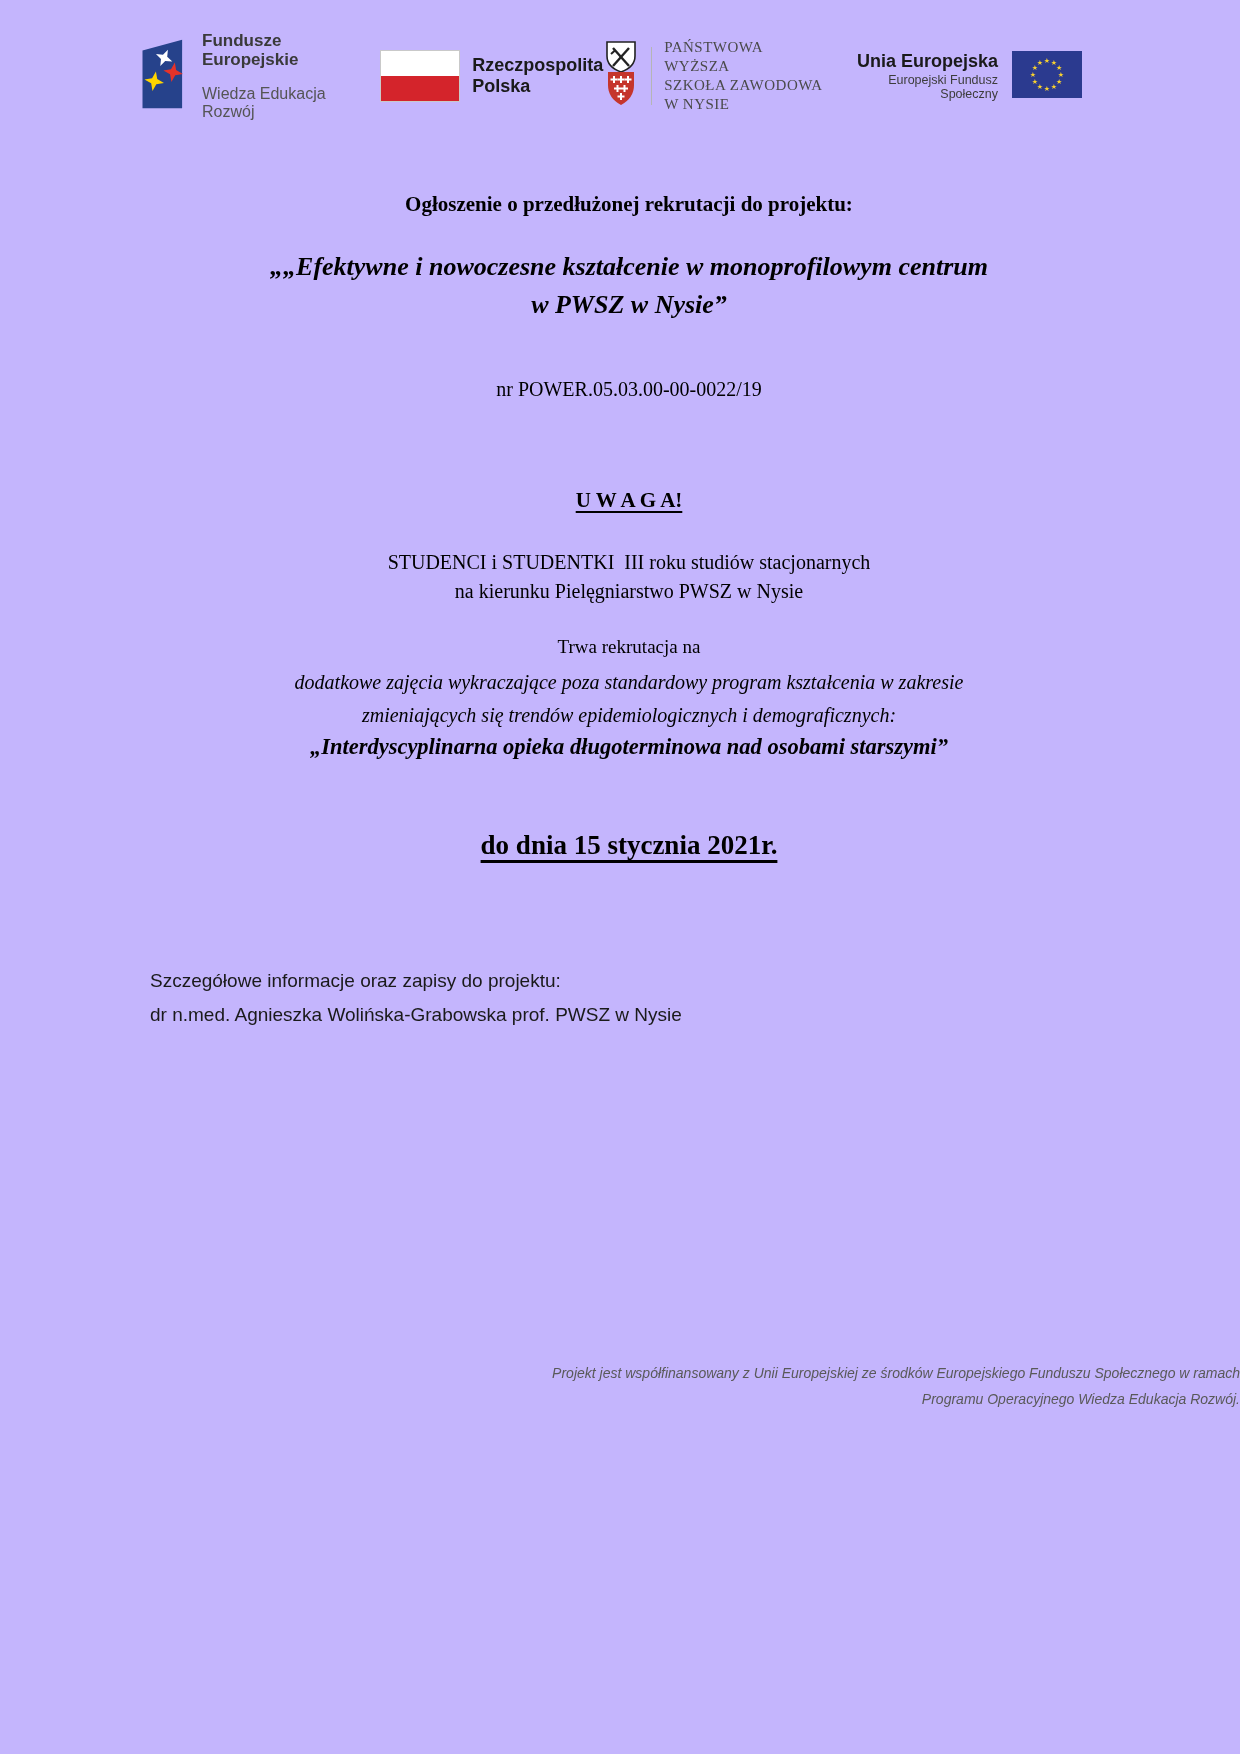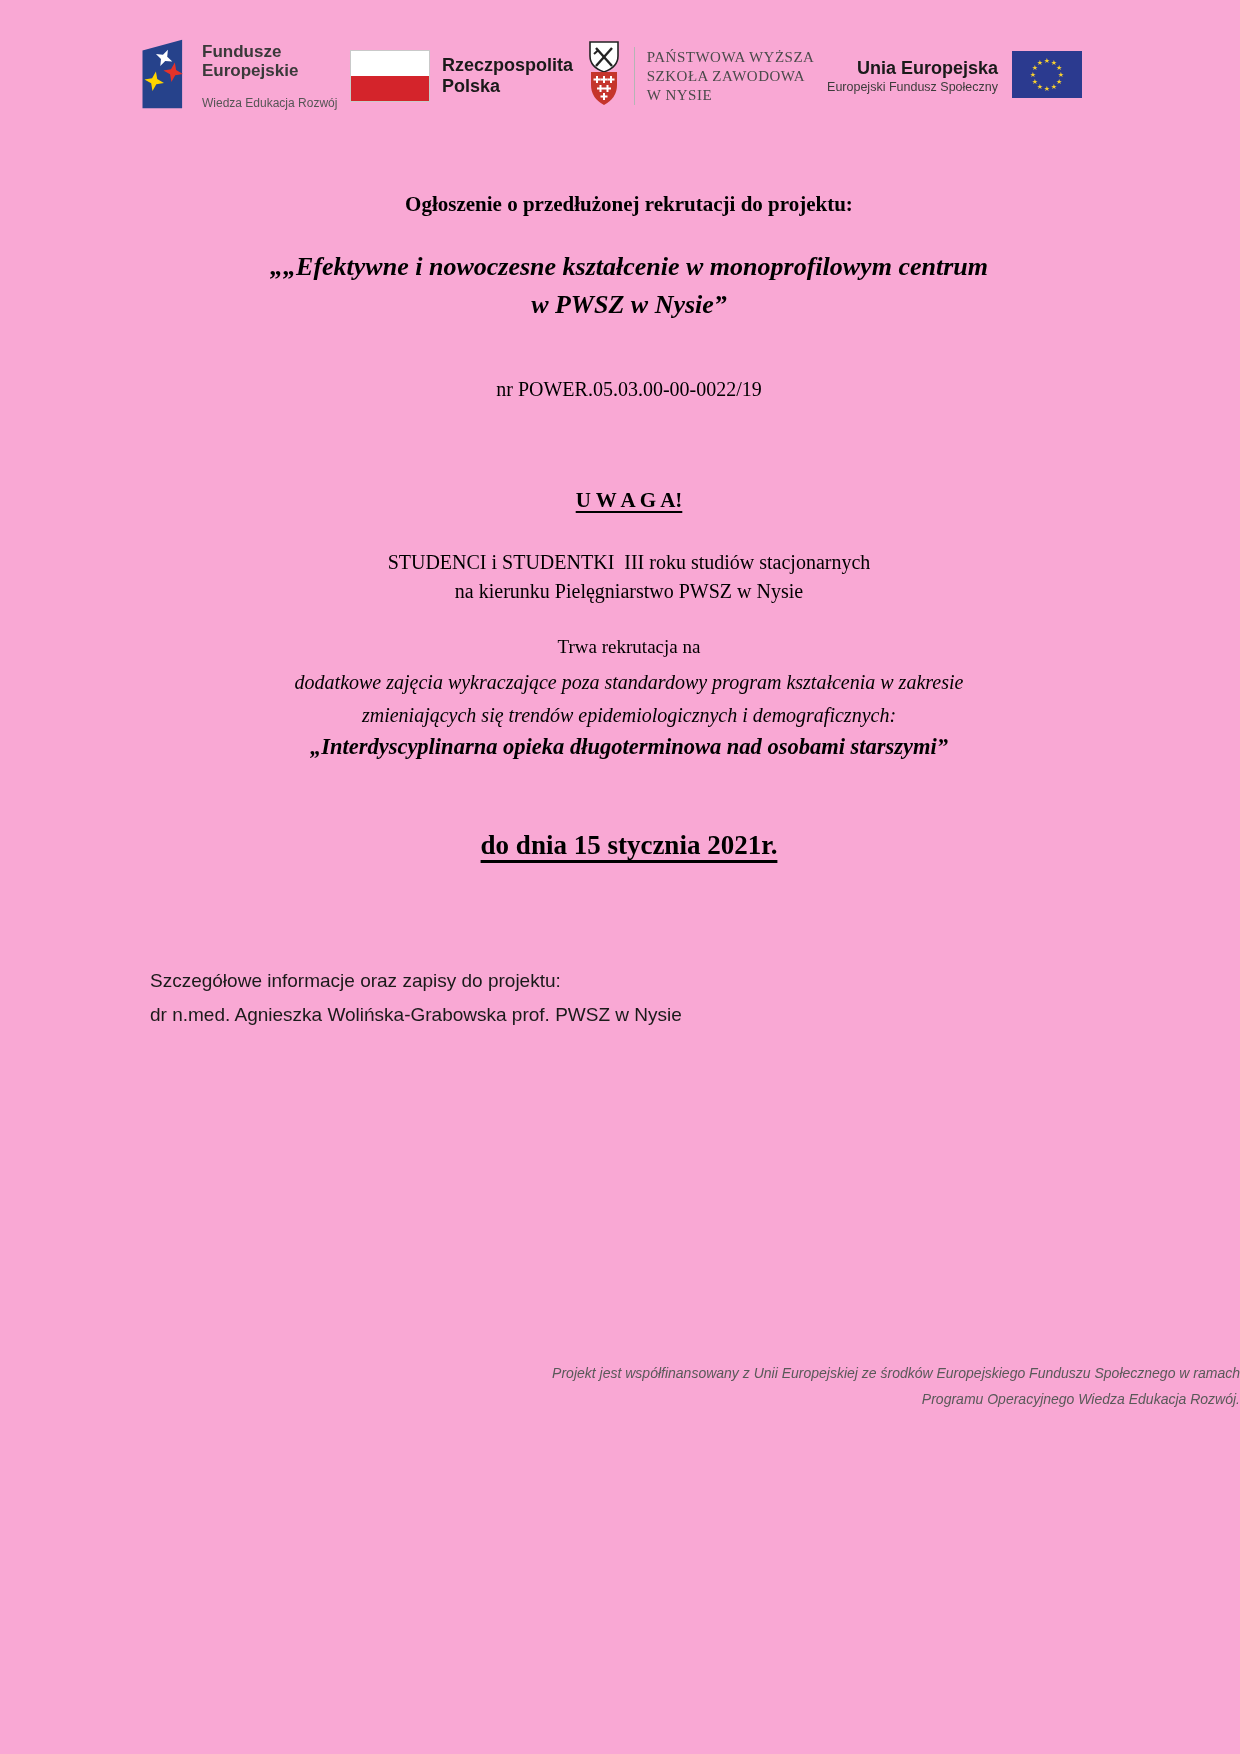--- a/index.html
+++ b/index.html
@@ -1,42 +1,42 @@
 <!DOCTYPE html>
 <html><head>
 <meta charset="utf-8">
 <style>
   * { margin: 0; padding: 0; box-sizing: border-box; }
   html, body { background: #ffffff; }
   .page {
     position: relative;
     width: 1240px;
     height: 1754px;
-    background: #f9a8d4;
+    background: #c4b5fd;
     font-family: "Liberation Serif", serif;
     color: #000;
     overflow: hidden;
     margin: 0 auto;
   }
 
   
   .header {
     position: absolute;
     top: 40px; left: 140px;
     width: 942px; height: 72px;
     display: flex;
     justify-content: space-between;
     align-items: center;
   }
   .logo-group { display: flex; align-items: center; }
   .logo-text { font-family: "Liberation Sans", sans-serif; }
 
   .fe-text { margin-left: 12px; color: #3a3a3a; }
   .fe-title { font-weight: bold; font-size: 17px; line-height: 19px; }
-  .fe-sub { font-size: 12px; color: #555; margin-top: 16px; }
+  .fe-sub { font-size: 16px; color: #555; margin-top: 16px; }
 
   .pl-flag {
     width: 80px; height: 52px;
     border: 1px solid #c9c9c9;
     display: flex; flex-direction: column;
   }
   .pl-flag .white { flex: 1; background: #ffffff; }
   .pl-flag .red { flex: 1; background: #d4242b; }
   .pl-text { margin-left: 12px; color: #1a1a1a; }
   .pl-title { font-weight: bold; font-size: 18px; line-height: 21px; }

